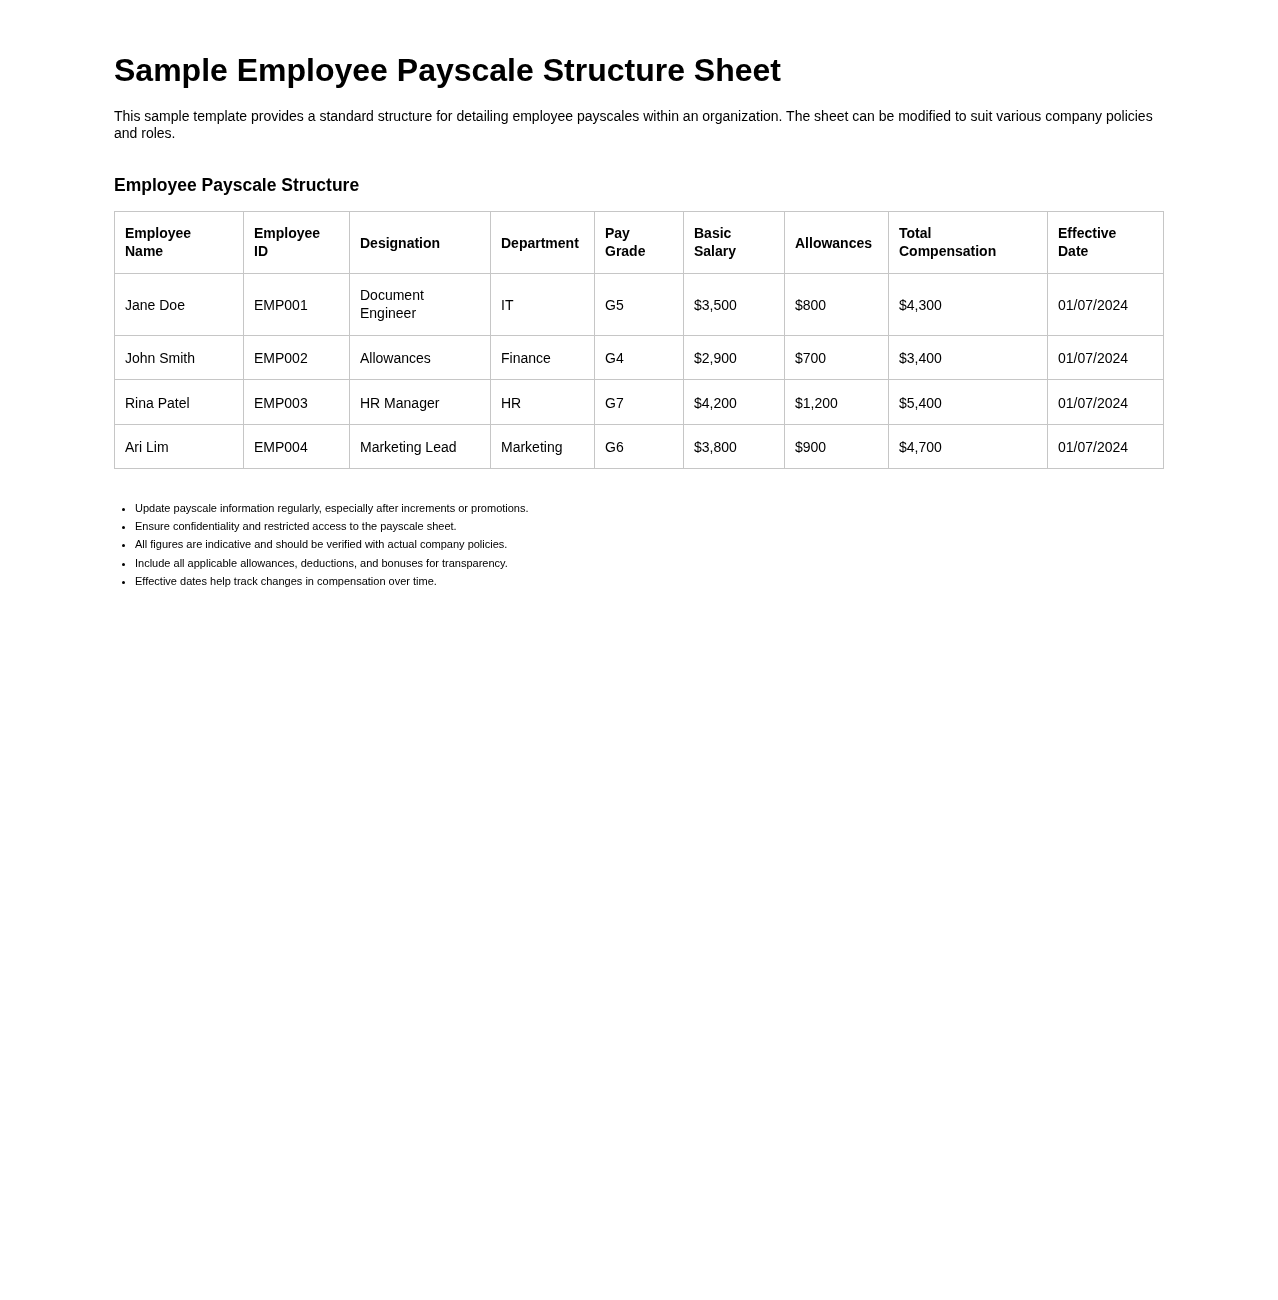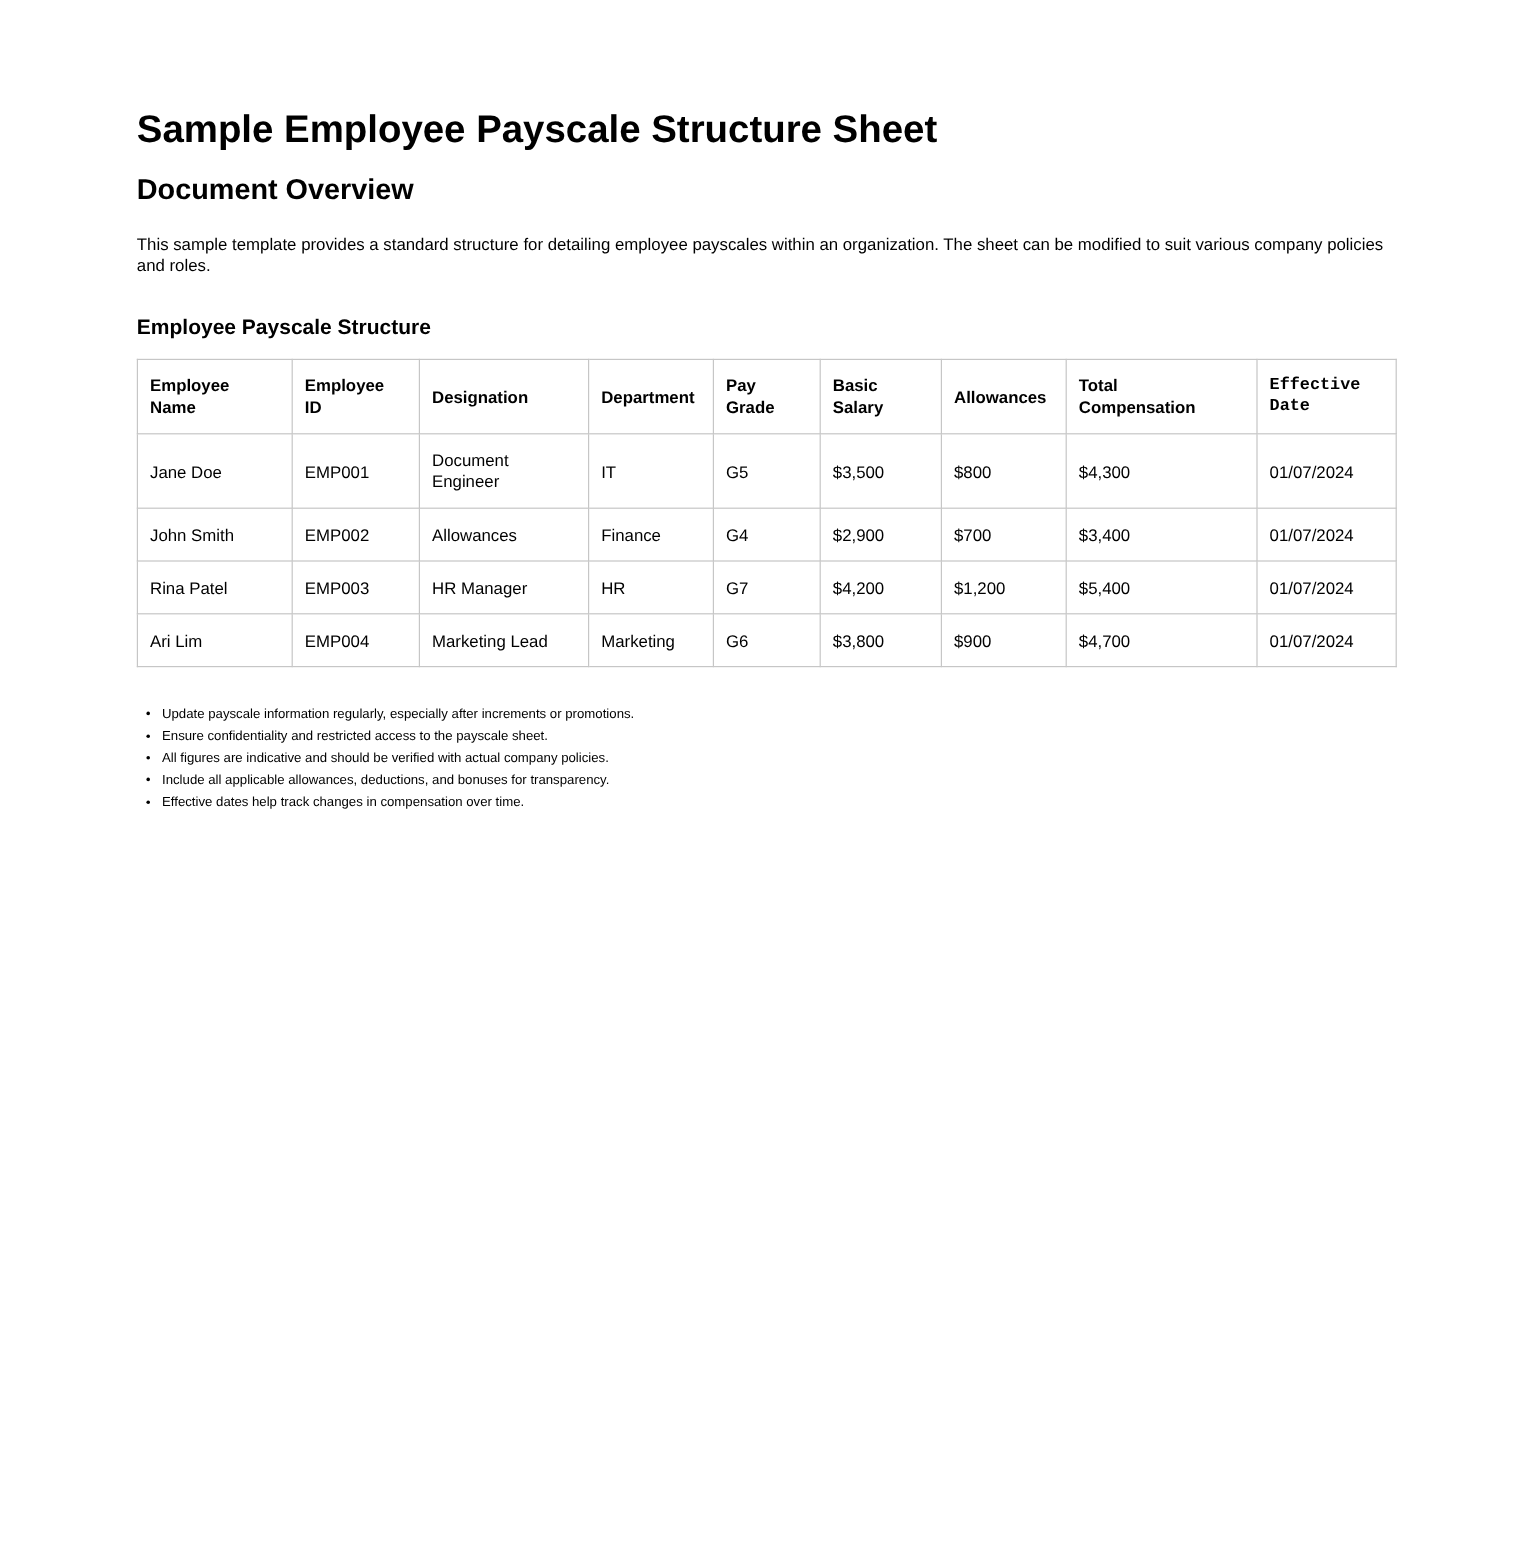--- a/index.html
+++ b/index.html
@@ -6,21 +6,21 @@
   html, body {
     margin: 0;
     padding: 0;
     background: #ffffff;
     color: #000000;
     font-family: "Liberation Sans", "DejaVu Sans", sans-serif;
   }
   .page {
     width: 1278px;
     height: 1300px;
-    padding: 89px 114px 0 114px;
+    padding: 52px 114px 0 114px;
     overflow: hidden;
   }
   h1.doc-title {
     font-size: 32px;
     line-height: 1.15;
     font-weight: bold;
     margin: 0 0 19px 0;
   }
   h2.section-heading {
     font-size: 24px;
@@ -58,21 +58,21 @@
   }
   .payscale-table th { font-weight: bold; }
   .payscale-table tr.hdr-row,
   .payscale-table tr.tall-row { height: 62px; }
   .payscale-table tr.data-row { height: 43px; }
   
   .h, .c { display: inline-block; vertical-align: middle; }
   .wrap68  { max-width: 68px; }
   .wrap48  { max-width: 48px; }
   .wrap110 { max-width: 110px; }
-  .wrap64  { max-width: 64px; font-family: Liberation Mono, monospace; }
+  .wrap64  { max-width: 64px; }
   .wrap100 { max-width: 100px; }
   h3.notes-heading {
     font-size: 17.5px;
     line-height: 1.15;
     font-weight: bold;
     margin: 0 0 12px 0;
   }
   ul.notes-list {
     margin: 0;
     padding: 0 0 0 21px;
@@ -81,21 +81,20 @@
   }
   ul.notes-list li { margin: 0; padding: 0; }
 </style>
 </head>
 <body>
 
 <div class="page">
 
   <h1 class="doc-title">Sample Employee Payscale Structure Sheet</h1>
 
-  <h2 class="section-heading">Document Overview</h2>
 
   <p class="body-text">This sample template provides a standard structure for detailing employee payscales within an organization. The sheet can be modified to suit various company policies and roles.</p>
 
   <h3 class="sub-heading">Employee Payscale Structure</h3>
 
   <table class="payscale-table">
     <colgroup>
       <col style="width:129px">
       <col style="width:106px">
       <col style="width:141px">

